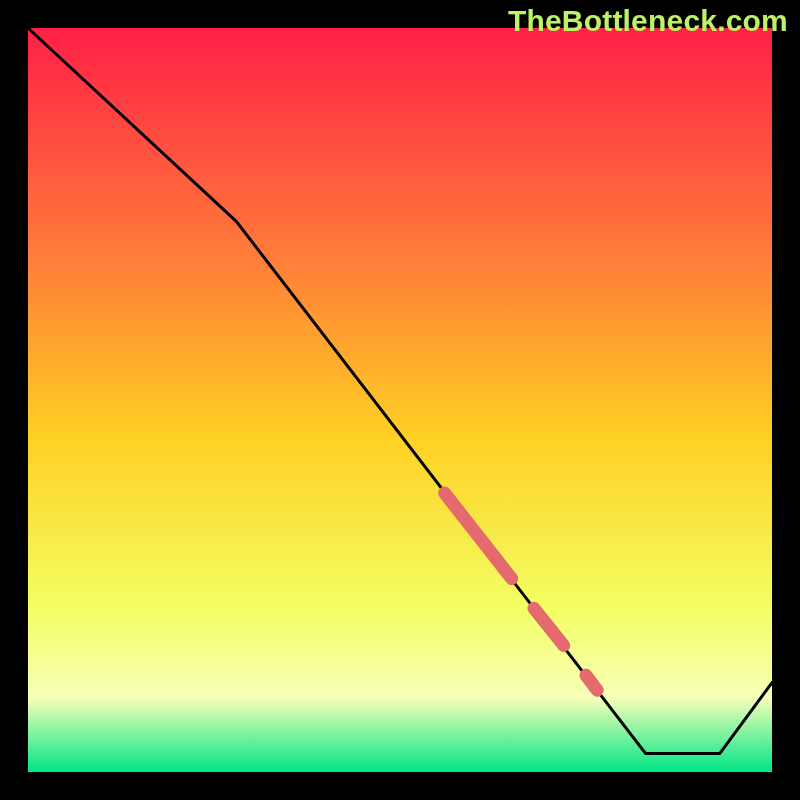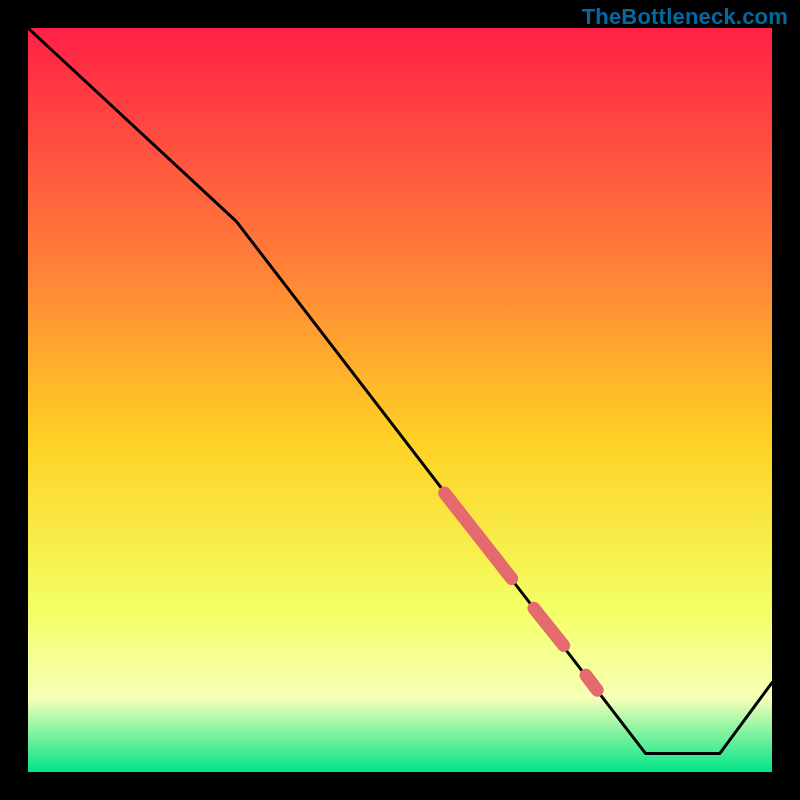--- a/index.html
+++ b/index.html
@@ -17,23 +17,23 @@
     background: #000;
   }
   svg {
     display: block;
   }
   .watermark {
     position: absolute;
     top: 4px;
     right: 12px;
     font-family: Arial, Helvetica, sans-serif;
-    font-size: 22px;
+    font-size: 30px;
     font-weight: 600;
-    color: #0369a1;
+    color: #bef264;
     letter-spacing: 0.2px;
     user-select: none;
   }
 </style>
 </head>
 <body>
 
 <div class="chart-wrap">
   <svg id="chart-svg" width="800" height="800" viewBox="0 0 800 800">
     <defs>

